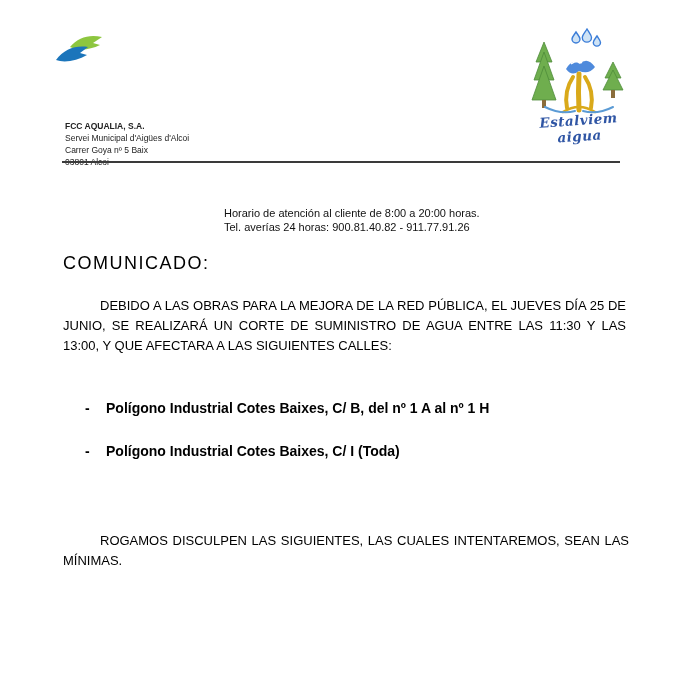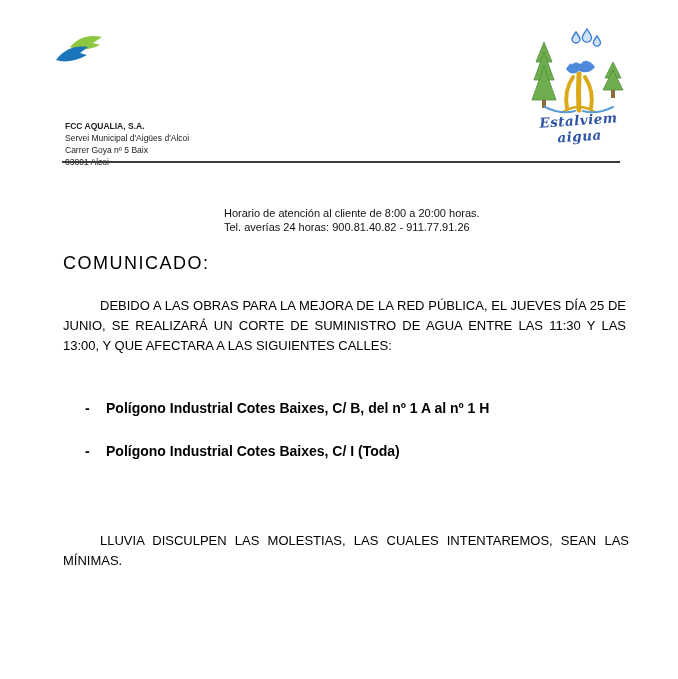--- a/index.html
+++ b/index.html
@@ -132,16 +132,16 @@
 
   <div class="street-item street-0">
     <span class="dash">-</span>
     <span>Polígono Industrial Cotes Baixes, C/ B, del nº 1 A al nº 1 H</span>
   </div>
   <div class="street-item street-1">
     <span class="dash">-</span>
     <span>Polígono Industrial Cotes Baixes, C/ I (Toda)</span>
   </div>
 
-  <div class="para para2">LLUVIA DISCULPEN LAS MOLESTIAS, LAS CUALES INTENTAREMOS, SEAN LAS MÍNIMAS.</div>
+  <div class="para para2">ROGAMOS DISCULPEN LAS SIGUIENTES, LAS CUALES INTENTAREMOS, SEAN LAS MÍNIMAS.</div>
 
 
 </div>
 
 </body></html>

